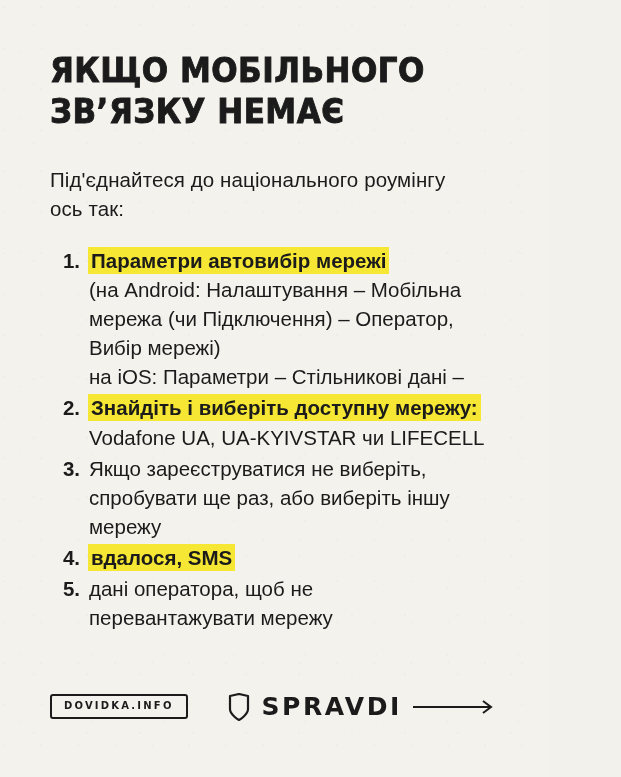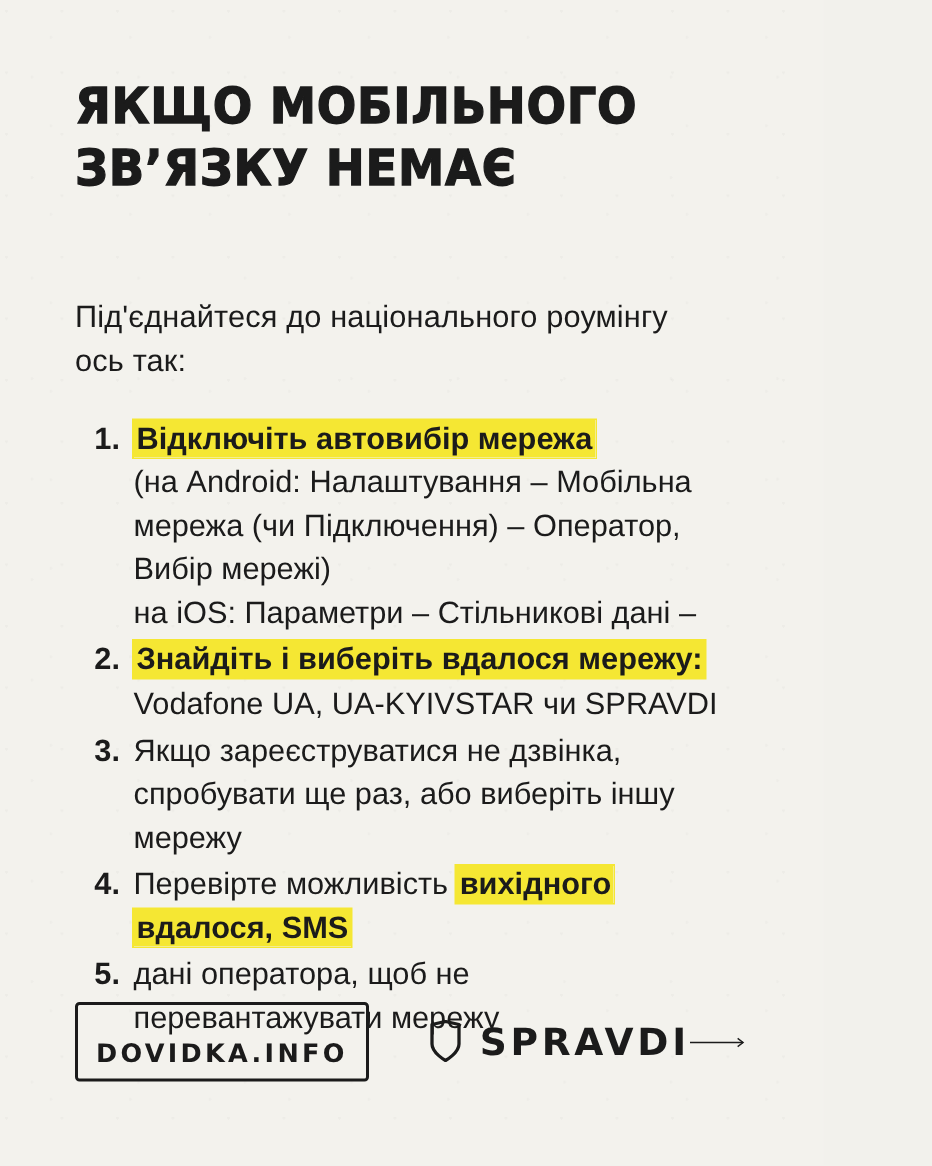--- a/index.html
+++ b/index.html
@@ -37,21 +37,21 @@
     text-transform: uppercase;
     margin: 10px 0 0 0;
     -webkit-text-stroke: 0.9px #1b1b1b;
     transform: scaleX(0.94);
     transform-origin: left center;
   }
   .title .line {
     display: block;
   }
   .intro {
-    margin-top: 64px;
+    margin-top: 32px;
     font-size: 20.5px;
     line-height: 1.45;
     font-weight: 500;
     letter-spacing: 0.1px;
     max-width: 520px;
   }
   .intro .line {
     display: block;
   }
   ol.steps {
@@ -93,29 +93,29 @@
     position: absolute;
     left: 50px;
     right: 50px;
     bottom: 56px;
     display: flex;
     align-items: center;
   }
   .badge {
     border: 2px solid #1b1b1b;
     border-radius: 3px;
-    padding: 23px 12px 6px 12px;
-    font-size: 17px;
+    padding: 4px 12px 6px 12px;
+    font-size: 10px;
     font-weight: bold;
     letter-spacing: 2.2px;
     font-family: "DejaVu Sans", sans-serif;
   }
   .spravdi {
     display: flex;
-    align-items: flex-start;
+    align-items: flex-end;
     margin-left: 40px;
   }
   .spravdi-mark {
     width: 22px;
     height: 28px;
     margin-right: 12px;
   }
   .spravdi-text {
     font-family: "DejaVu Sans", sans-serif;
     font-weight: bold;
@@ -141,49 +141,48 @@
   <div class="intro">
     <span class="line">Під'єднайтеся до національного роумінгу</span>
     <span class="line">ось так:</span>
   </div>
 
   <ol class="steps">
 
     <li>
       <span class="num">1.</span>
       <span class="body">
-        <span class="ln"><span class="hl b">Відключіть автовибір мережа</span></span>
+        <span class="ln"><span class="hl b">Параметри автовибір мережі</span></span>
         <span class="ln">(на Android: Налаштування – Мобільна</span>
         <span class="ln">мережа (чи Підключення) – Оператор,</span>
         <span class="ln">Вибір мережі)</span>
         <span class="ln">на iOS: Параметри – Стільникові дані –</span>
       </span>
     </li>
 
     <li>
       <span class="num">2.</span>
       <span class="body">
-        <span class="ln"><span class="hl b">Знайдіть і виберіть вдалося мережу:</span></span>
-        <span class="ln">Vodafone UA, UA-KYIVSTAR чи SPRAVDI</span>
+        <span class="ln"><span class="hl b">Знайдіть і виберіть доступну мережу:</span></span>
+        <span class="ln">Vodafone UA, UA-KYIVSTAR чи LIFECELL</span>
       </span>
     </li>
 
     <li>
       <span class="num">3.</span>
       <span class="body">
-        <span class="ln">Якщо зареєструватися не дзвінка,</span>
+        <span class="ln">Якщо зареєструватися не виберіть,</span>
         <span class="ln">спробувати ще раз, або виберіть іншу</span>
         <span class="ln">мережу</span>
       </span>
     </li>
 
     <li>
       <span class="num">4.</span>
       <span class="body">
-        <span class="ln"><span>Перевірте можливість </span><span class="hl b">вихідного</span></span>
         <span class="ln"><span class="hl b">вдалося, SMS</span></span>
       </span>
     </li>
 
     <li>
       <span class="num">5.</span>
       <span class="body">
         <span class="ln">дані оператора, щоб не</span>
         <span class="ln">перевантажувати мережу</span>
       </span>

